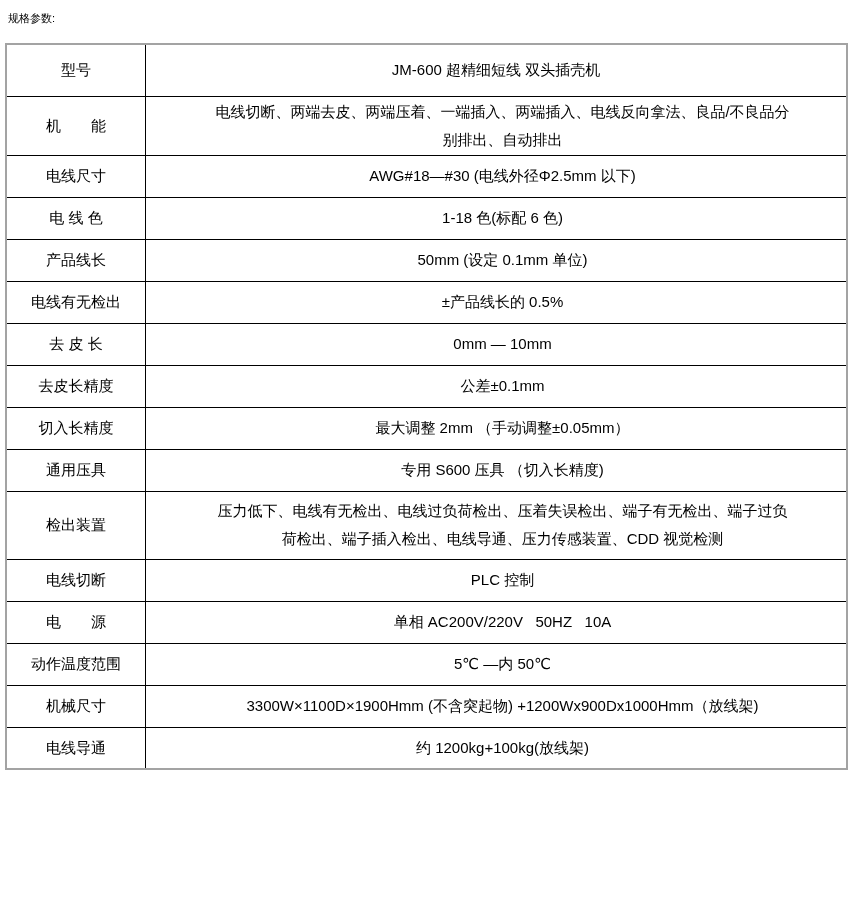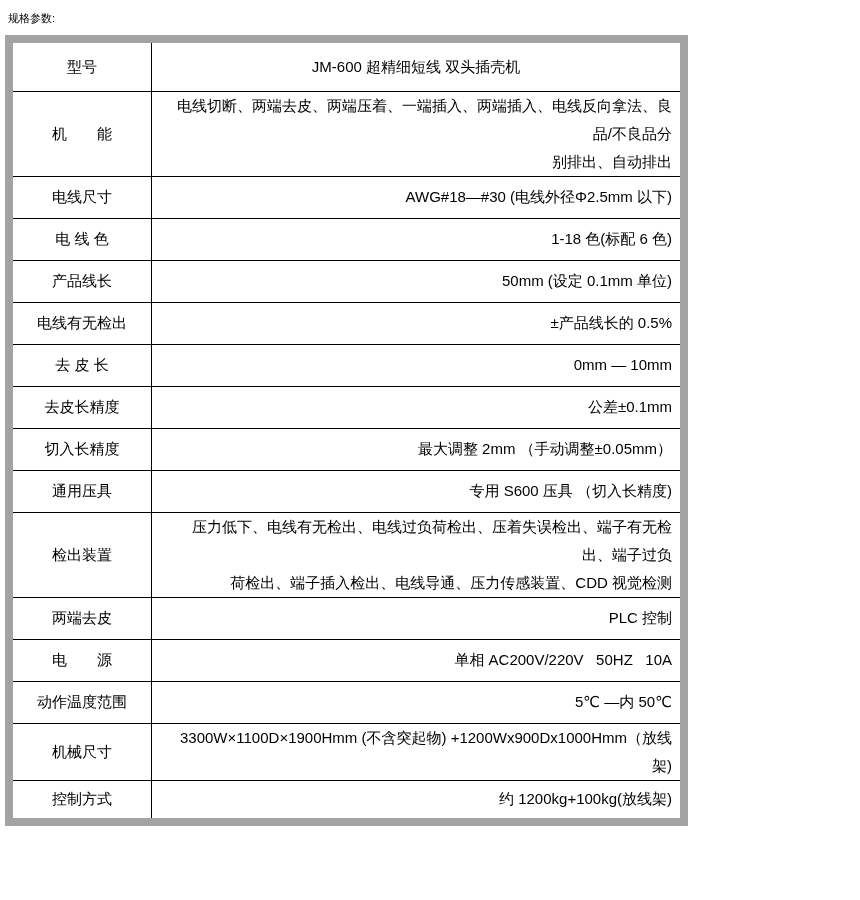--- a/index.html
+++ b/index.html
@@ -19,40 +19,40 @@
   }
   .doc-title {
     font-size: 11px;
     line-height: 18px;
     padding: 9px 0 0 8px;
     white-space: pre-wrap;
   }
   table.spec {
     border-collapse: collapse;
     table-layout: fixed;
-    width: 683px;
-    margin: 8px 0 0 5px;
-    border: 8px solid #a3a3a3;
+    width: 843px;
+    margin: 16px 0 0 5px;
+    border: 2px solid #a3a3a3;
   }
   table.spec th, table.spec td {
     border: 1px solid #000000;
     font-size: 15px;
     font-weight: normal;
     line-height: 28px;
     vertical-align: middle;
     white-space: pre-wrap;
     overflow: hidden;
   }
   table.spec th {
     width: 130px;
     text-align: center;
     padding: 0 4px;
   }
   table.spec td {
-    text-align: right;
+    text-align: center;
     padding: 0 8px 0 21px;
   }
   table.spec td.center {
     text-align: center;
     padding: 8px 8px;
   }
   table.spec tr { height: 42px; }
   table.spec tr.h-model  { height: 52px; }
   table.spec tr.h-func   { height: 59px; }
   table.spec tr.h-detect { height: 68px; }
@@ -105,34 +105,34 @@
       <tr>
         <th>通用压具</th>
         <td>专用 S600 压具 （切入长精度)</td>
       </tr>
       <tr class="h-detect">
         <th>检出装置</th>
         <td>压力低下、电线有无检出、电线过负荷检出、压着失误检出、端子有无检出、端子过负
 荷检出、端子插入检出、电线导通、压力传感装置、CDD 视觉检测</td>
       </tr>
       <tr>
-        <th>两端去皮</th>
+        <th>电线切断</th>
         <td>PLC 控制</td>
       </tr>
       <tr>
         <th>电　　源</th>
         <td>单相 AC200V/220V   50HZ   10A</td>
       </tr>
       <tr>
         <th>动作温度范围</th>
         <td>5℃ —内 50℃</td>
       </tr>
       <tr>
         <th>机械尺寸</th>
         <td>3300W×1100D×1900Hmm (不含突起物) +1200Wx900Dx1000Hmm（放线架)</td>
       </tr>
       <tr>
-        <th>控制方式</th>
+        <th>电线导通</th>
         <td>约 1200kg+100kg(放线架)</td>
       </tr>
     </tbody>
   </table>
 </div>
 
 </body></html>

